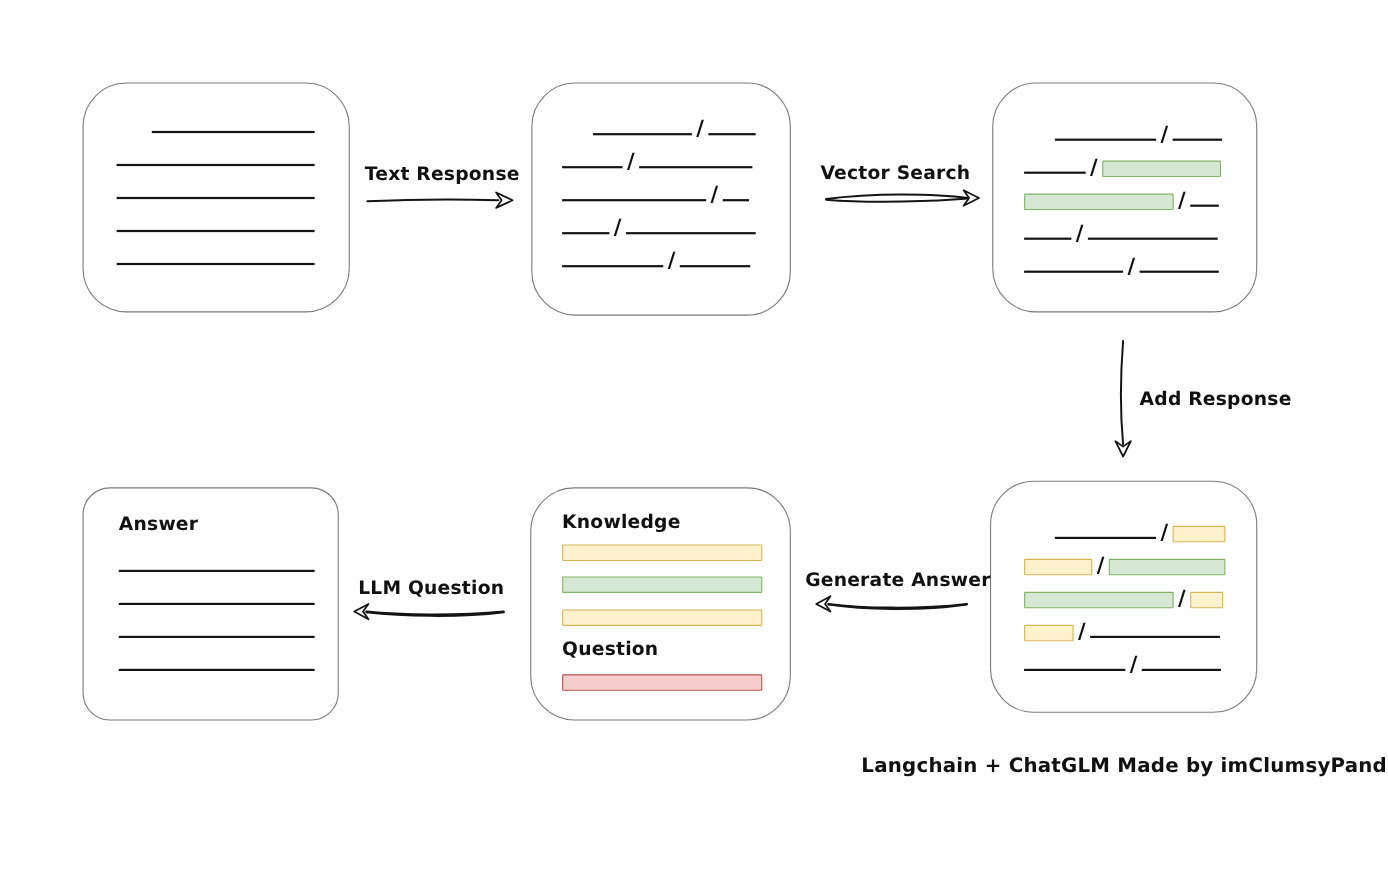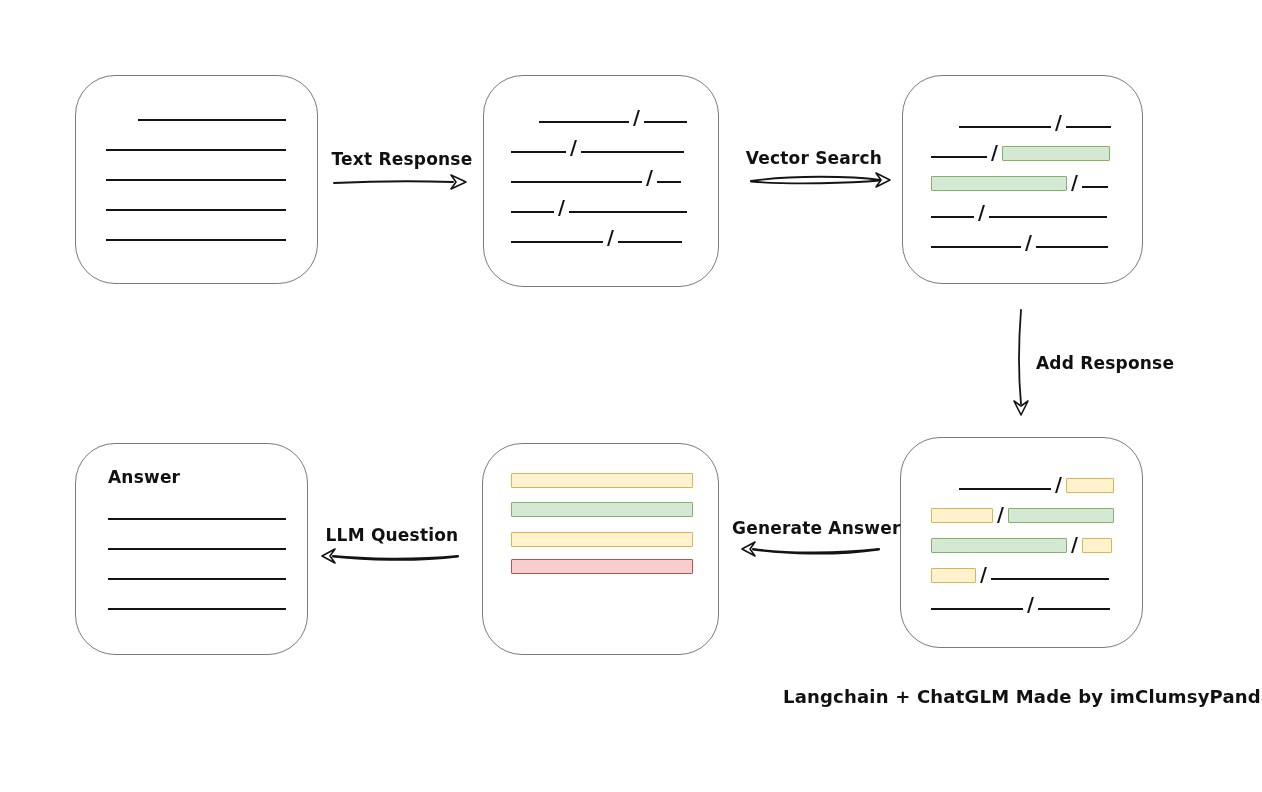--- a/index.html
+++ b/index.html
@@ -9,21 +9,21 @@
   }
   .box{
     position:absolute;background:#fff;border:1.5px solid var(--box-border,#7b7b7b);
     border-radius:40px;box-sizing:border-box;
   }
   #box-document{left:75px;top:75px;width:243px;height:209px;padding:19px 0 0 30px;}
   #box-chunks{left:483px;top:75px;width:236px;height:212px;padding:21px 0 0 27px;}
   #box-retrieved{left:902px;top:75px;width:241px;height:209px;padding:26px 0 0 28px;}
   #box-context{left:900px;top:437px;width:243px;height:211px;padding:26px 0 0 30px;}
   #box-prompt{left:482px;top:443px;width:237px;height:212px;padding:20px 0 0 28px;}
-  #box-answer{left:75px;top:443px;width:233px;height:212px;padding:22px 0 0 32px;}
+  #box-answer{left:75px;top:443px;width:233px;height:212px;padding:22px 0 0 32px;border-radius:25px;}
 
   .seg-row{display:flex;align-items:flex-end;height:30px;}
   .seg{display:inline-block;}
   .seg.gap{height:1px;}
   .seg.line{border-bottom:2px solid var(--line,#141414);margin-bottom:4px;}
   .seg.slash{font-size:19px;line-height:1;margin:0 4px 0 4px;font-weight:bold;}
   .seg.bar{height:15px;margin-bottom:1px;border-radius:1px;box-sizing:border-box;}
   .bar-green{background:var(--green-fill,#d5e8d4);border:1.5px solid var(--green-border,#82b366);}
   .bar-yellow{background:var(--yellow-fill,#fff2cc);border:1.5px solid var(--yellow-border,#d6b656);}
   .bar-red{background:var(--red-fill,#f8cecc);border:1.5px solid var(--red-border,#b85450);}
@@ -159,25 +159,27 @@
         </div>
         <div class="seg-row">
           <span class="seg line" style="width: 92px;"></span>
           <span class="seg slash">/</span>
           <span class="seg line" style="width: 72px;"></span>
         </div>
       </div>
   </div>
 
   <div class="box" id="box-prompt">
+    <div class="inbox-label">Knowledge</div>
     <div>
         <div class="prompt-bar bar-yellow" style="margin-top: 9px;"></div>
         <div class="prompt-bar bar-green" style="margin-top: 14px;"></div>
         <div class="prompt-bar bar-yellow" style="margin-top: 15px;"></div>
       </div>
+    <div class="inbox-label" style="margin-top:10px">Question</div>
     <div>
         <div class="prompt-bar bar-red" style="margin-top: 12px;"></div>
       </div>
   </div>
 
   <div class="box" id="box-answer">
     <div class="inbox-label">Answer</div>
     <div class="answer-rows">
         <div class="seg-row">
           <span class="seg line" style="width: 178px;"></span>

